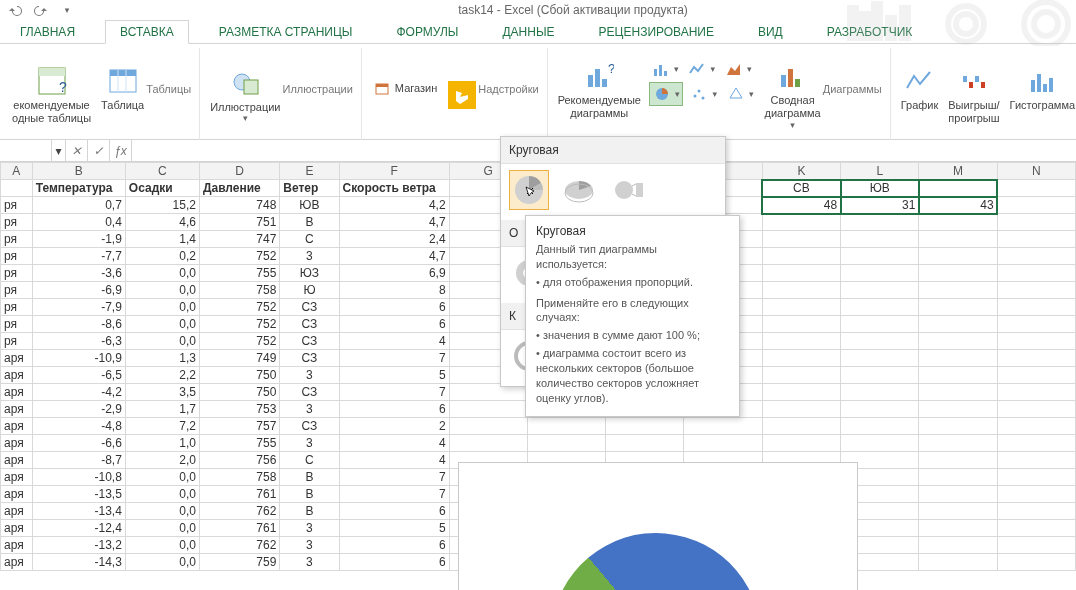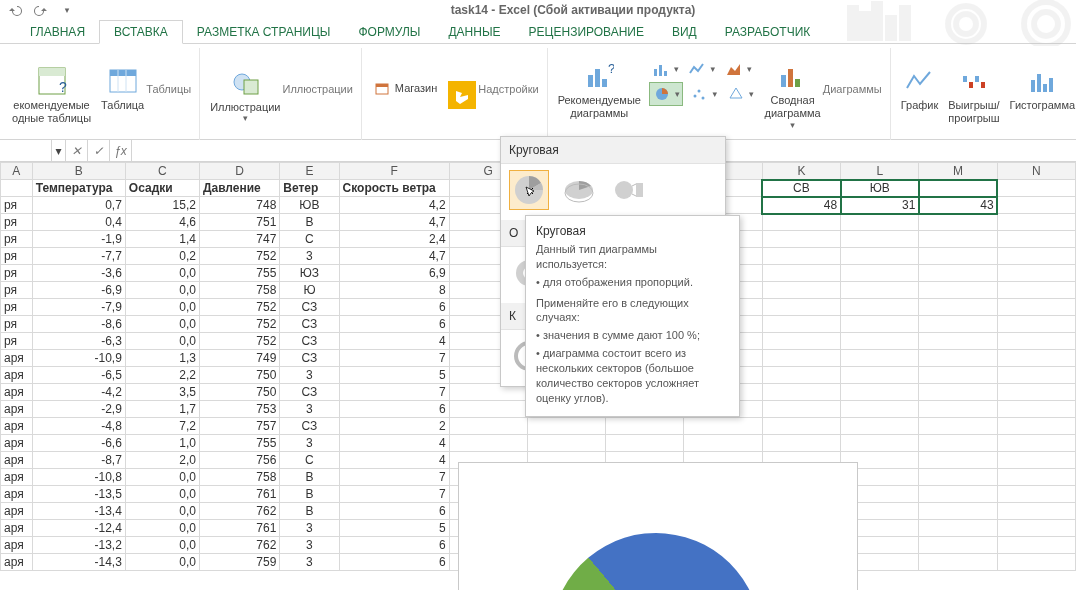--- a/index.html
+++ b/index.html
@@ -1,24 +1,24 @@
 <!DOCTYPE html>
 <html><head>
 <meta charset="utf-8">
 <style>
   * { box-sizing: border-box; margin: 0; padding: 0; font-family: "Segoe UI", Arial, sans-serif; }
   body { background: #fff; font-size: 12px; color: #444; width: 1076px; height: 590px; overflow: hidden; position: relative; }
 
   
   .titlebar { height: 20px; display: flex; align-items: center; padding: 0 6px; color: #777; }
   .titlebar .qat { display: flex; gap: 8px; align-items: center; }
-  .titlebar .title { flex: 1; text-align: center; font-size: 12px; color: #666; font-weight: bold; }
-
-  
-  .ribbon-tabs { height: 24px; display: flex; align-items: flex-end; gap: 0; padding-left: 16px; border-bottom: 1px solid #d4d4d4; }
+  .titlebar .title { flex: 1; text-align: center; font-size: 12px; color: #666; }
+
+  
+  .ribbon-tabs { height: 24px; display: flex; align-items: flex-end; gap: 16px; padding-left: 6px; border-bottom: 1px solid #d4d4d4; }
   .ribbon-tabs .tab { padding: 4px 14px; font-size: 12px; color: #217346; cursor: pointer; text-transform: uppercase; }
   .ribbon-tabs .tab.active { background: #fff; border: 1px solid #d4d4d4; border-bottom: 1px solid #fff; position: relative; top: 1px; }
 
   
   .ribbon { height: 96px; background: #fff; border-bottom: 1px solid #d4d4d4; display: flex; padding: 4px 2px 0 2px; }
   .group { border-right: 1px solid #e6e6e6; padding: 2px 8px 0 8px; display: flex; flex-direction: row; align-items: center; height: 92px; }
   .group-body { flex: 1; display: flex; align-items: flex-start; gap: 6px; }
   .group-label { font-size: 11px; color: #777; padding-bottom: 12px; }
   .big-btn { display: flex; flex-direction: column; align-items: center; justify-content: flex-start; width: max-content; cursor: pointer; padding: 2px 2px; }
   .big-btn .ico { width: 32px; height: 32px; display: flex; align-items: center; justify-content: center; }

